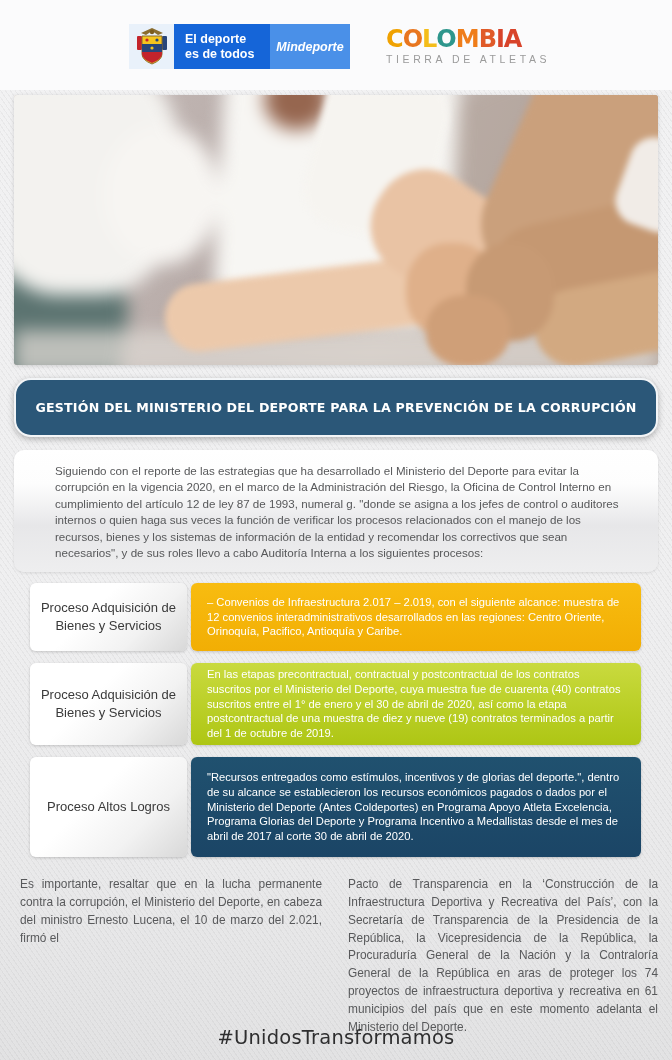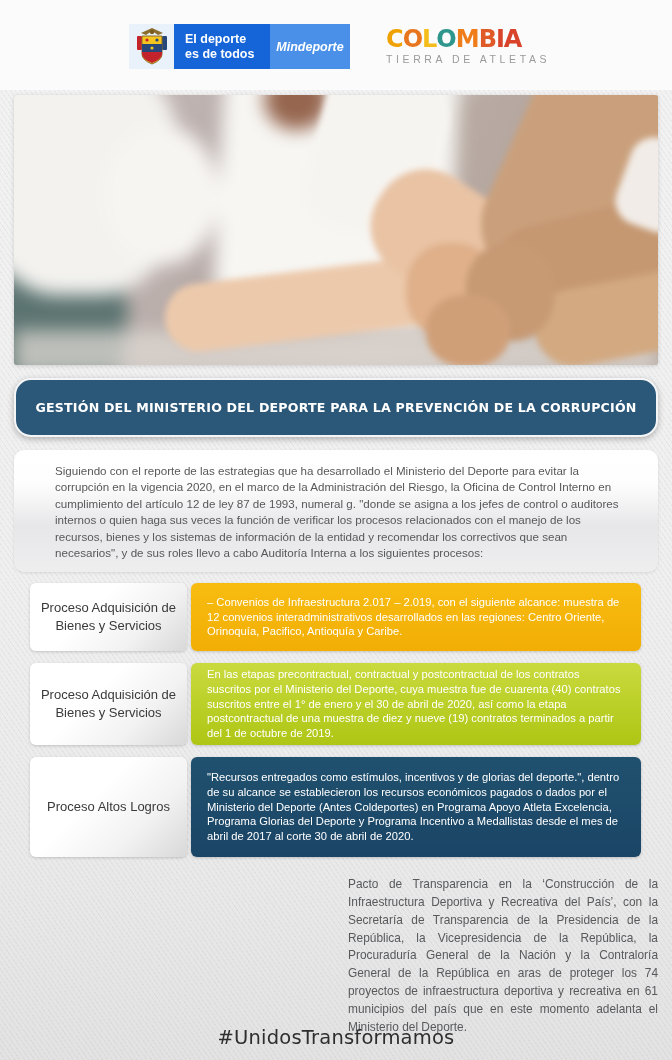--- a/index.html
+++ b/index.html
@@ -216,20 +216,21 @@
 
   <div class="prow r3">
     <div class="plabel">Proceso Altos Logros</div>
     <div class="pbox blue">
       <span>"Recursos entregados como estímulos, incentivos y de glorias del deporte.", dentro de su alcance se establecieron los recursos económicos pagados o dados por el Ministerio del Deporte (Antes Coldeportes) en Programa Apoyo Atleta Excelencia, Programa Glorias del Deporte y Programa Incentivo a Medallistas desde el mes de abril de 2017 al corte 30 de abril de 2020.</span>
     </div>
   </div>
 
   <div class="footer-cols">
     <div class="col-left">
+      <p>Es importante, resaltar que en la lucha permanente contra la corrupción, el Ministerio del Deporte, en cabeza del ministro Ernesto Lucena, el 10 de marzo del 2.021, firmó el</p>
     </div>
     <div class="col-right">
       <p>Pacto de Transparencia en la ‘Construcción de la Infraestructura Deportiva y Recreativa del País’, con la Secretaría de Transparencia de la Presidencia de la República, la Vicepresidencia de la República, la Procuraduría General de la Nación y la Contraloría General de la República en aras de proteger  los 74 proyectos de infraestructura deportiva y recreativa en 61 municipios del país que en este momento adelanta el Ministerio del Deporte.</p>
     </div>
   </div>
 
   <div class="hashtag">#UnidosTransformamos</div>
 
 </div>
 

